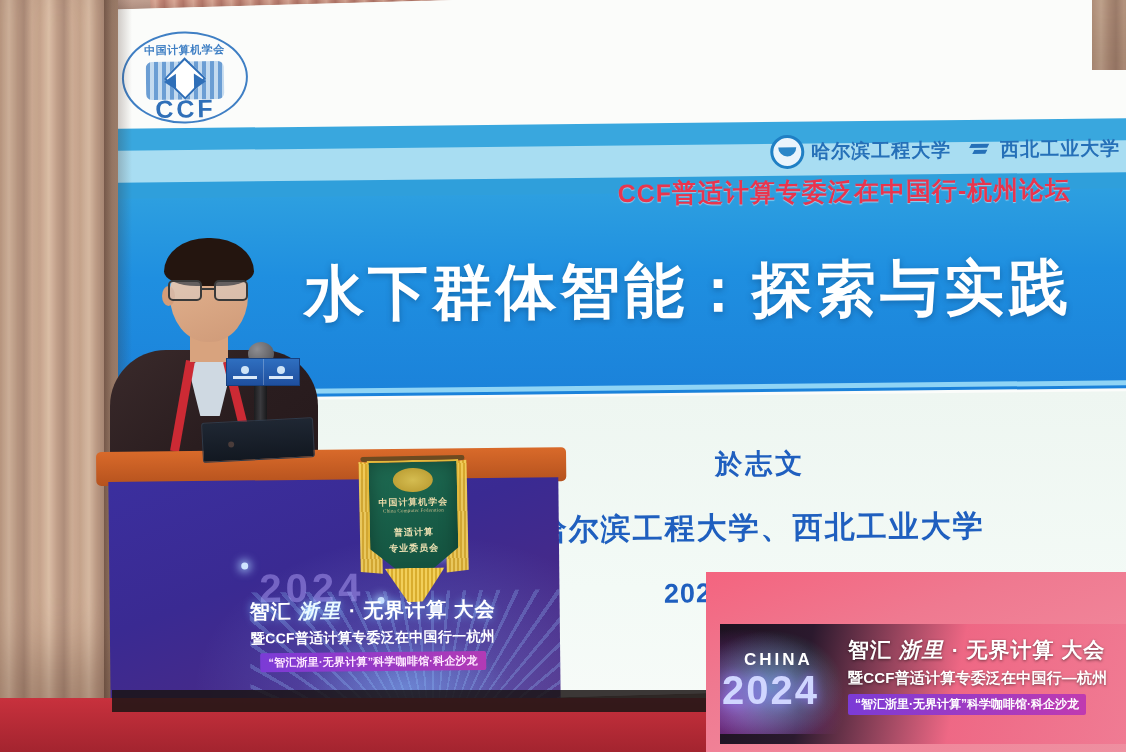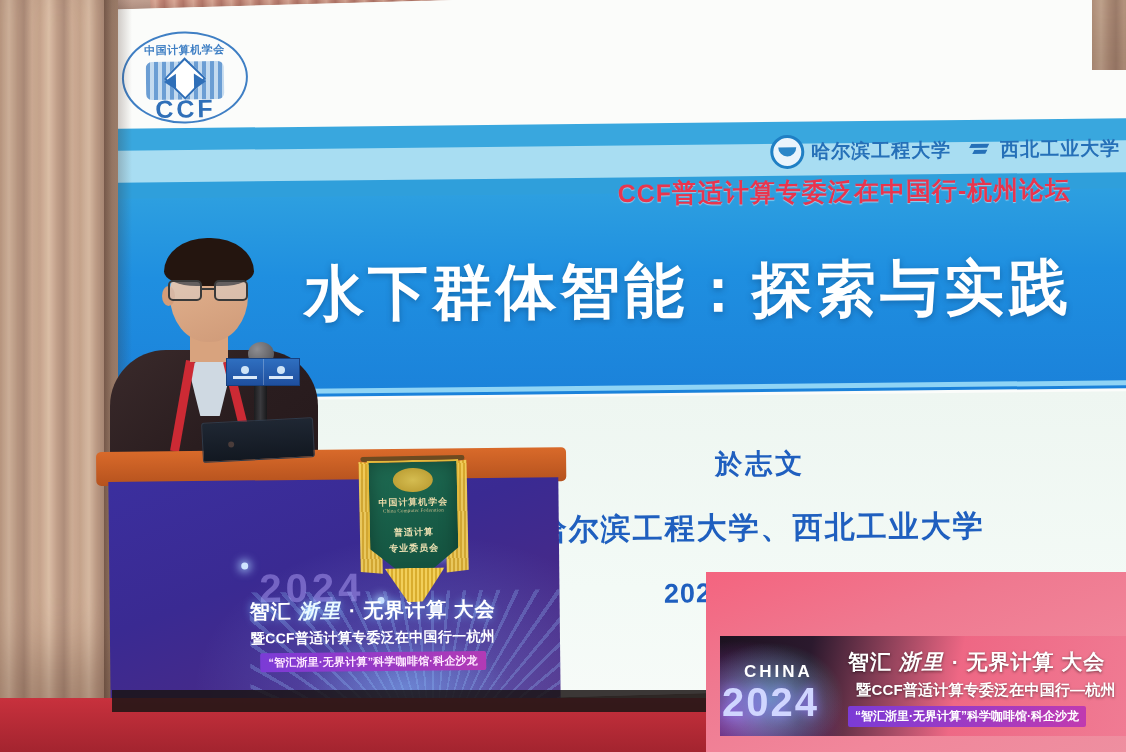--- a/index.html
+++ b/index.html
@@ -417,21 +417,21 @@
   .fringe.l { left: 2px; transform: skewY(6deg); }
   .fringe.r { right: 2px; transform: skewY(-6deg); }
   .fringe-b {
     position: absolute; left: 26px; top: 118px; width: 60px; height: 34px;
     background: repeating-linear-gradient(90deg,#f2cf5a 0 2px,#d9ad2e 2px 4px);
     clip-path: polygon(0 0, 100% 0, 62% 100%, 38% 100%);
   }
 
   
   .banner {
-    position: absolute; right: 0; bottom: 16px; width: 406px; height: 100px;
+    position: absolute; right: 0; bottom: 8px; width: 406px; height: 120px;
     background: linear-gradient(100deg,
        rgba(20,14,28,.96) 0%, rgba(28,18,38,.93) 22%,
        rgba(238,100,130,.88) 58%, rgba(240,120,145,.85) 100%);
     overflow: hidden;
   }
   .banner-swoosh {
     position: absolute; left: -10px; top: -6px; width: 150px; height: 116px;
     background:
       radial-gradient(ellipse at 40% 60%, rgba(90,230,220,.55) 0%, rgba(90,230,220,0) 58%),
       radial-gradient(ellipse at 20% 75%, rgba(190,70,220,.75) 0%, rgba(190,70,220,0) 62%);
@@ -451,21 +451,20 @@
     white-space: nowrap; text-shadow: 0 1px 3px rgba(0,0,0,.55);
   }
   .bt-1 em {
     font-style: italic; font-family: "Liberation Serif", serif;
     letter-spacing: 2px;
   }
   .bt-2 {
     color: #ffffff; font-size: 15px; font-weight: 700; margin-top: 5px;
     white-space: nowrap; letter-spacing: .2px;
     text-shadow: 0 1px 3px rgba(0,0,0,.5);
-    text-align: center;
   }
   .bt-3 {
     display: inline-block; margin-top: 6px; padding: 2px 7px;
     background: linear-gradient(90deg,#7b3bd6,#c03ab0);
     color: #ffffff; font-size: 12px; font-weight: 700;
     white-space: nowrap; border-radius: 2px;
   }
 
   
   .floor-red {

